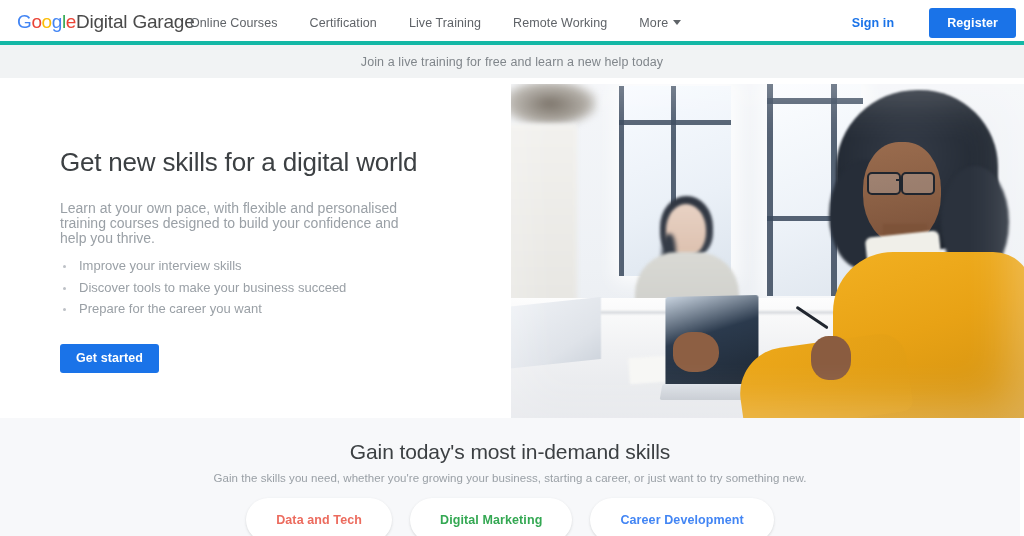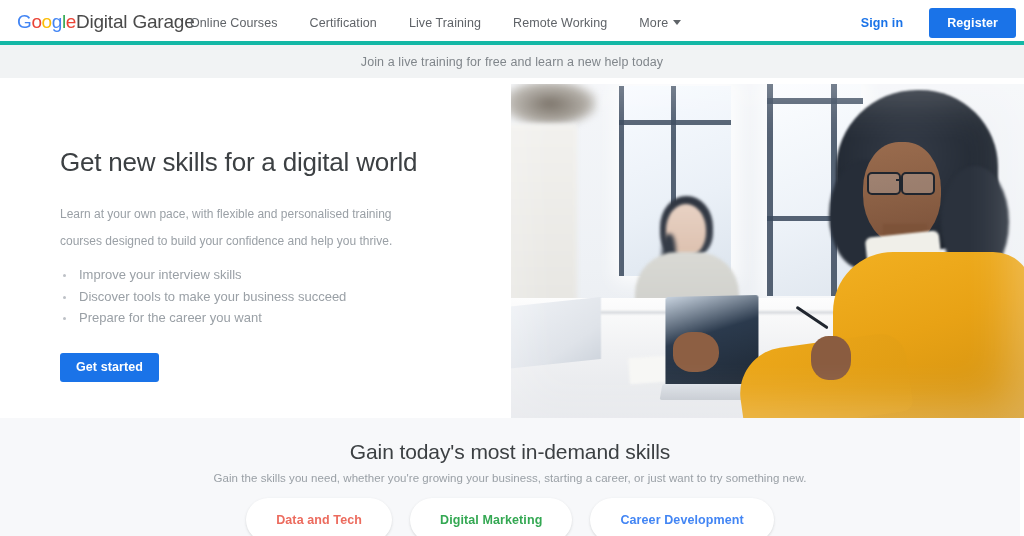--- a/index.html
+++ b/index.html
@@ -82,21 +82,21 @@
     border-top: 5px solid #5f6368;
     display: inline-block;
   }
   .header-right {
     position: absolute;
     right: 8px;
     top: 0;
     height: 45px;
     display: flex;
     align-items: center;
-    gap: 0px;
+    gap: 9px;
   }
   .signin {
     font-size: 12.5px;
     color: #1a73e8;
     font-weight: 700;
     text-decoration: none;
     margin-right: 26px;
     letter-spacing: 0.1px;
   }
   .register-btn {
@@ -148,22 +148,22 @@
   .hero-title {
     font-size: 26px;
     line-height: 41px;
     color: #3c4043;
     font-weight: 400;
     margin: 0;
     letter-spacing: -0.2px;
   }
   .hero-sub {
     margin: 18px 0 0 0;
-    font-size: 12px;
-    line-height: 27px;
+    font-size: 14px;
+    line-height: 15px;
     color: #9aa0a6;
     max-width: 350px;
   }
   .hero-list {
     list-style: none;
     margin: 9px 0 0 0;
     padding: 0;
   }
   .hero-list li {
     position: relative;

